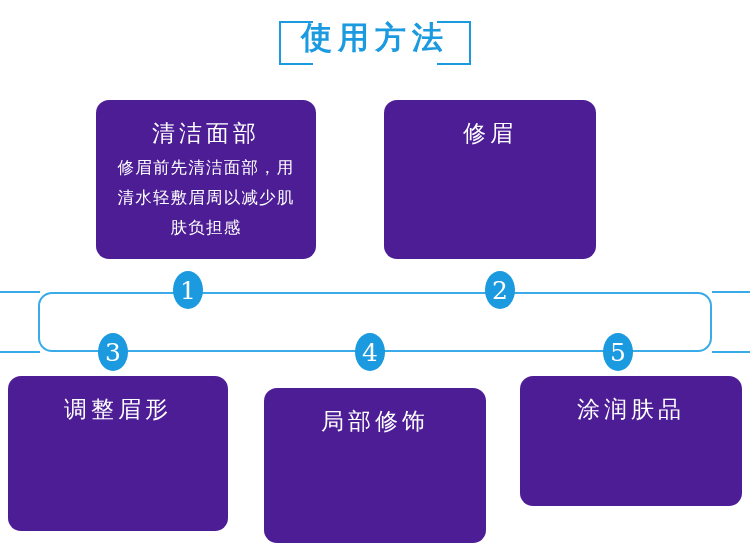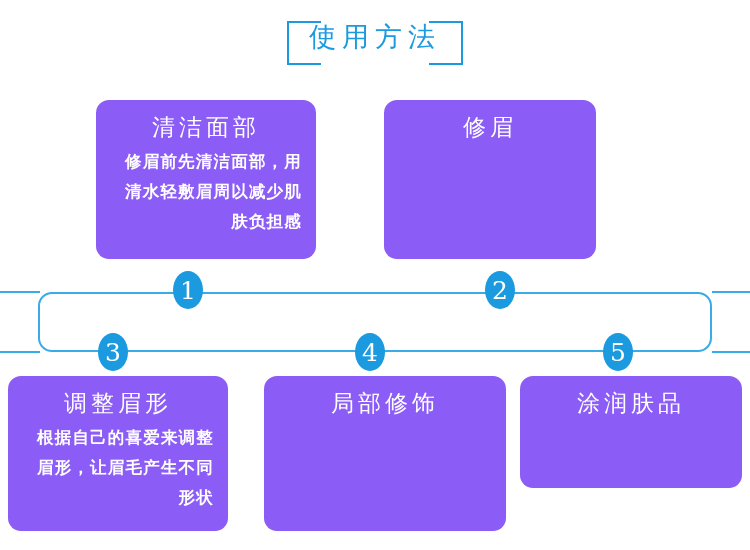--- a/index.html
+++ b/index.html
@@ -60,65 +60,64 @@
   }
   .bracket.right-b {
     right: 0;
     bottom: -2px;
     border-right: 2px solid #1b9ae0;
     border-bottom: 2px solid #1b9ae0;
   }
   #title-text {
     position: relative;
     z-index: 2;
-    font-size: 27px;
+    font-size: 31px;
     letter-spacing: 6px;
     color: #1b9ae0;
     font-family: "DejaVu Serif", "Liberation Serif", serif;
-    font-weight: normal;
+    font-weight: bold;
     white-space: nowrap;
     line-height: 44px;
   }
 
   
   .card {
     position: absolute;
-    background: #8b5cf6;
+    background: #4c1d95;
     border-radius: 13px;
     box-sizing: border-box;
-    padding: 10px 14px 10px 14px;
+    padding: 16px 14px 10px 14px;
     color: #ffffff;
     overflow: hidden;
   }
   .card-title {
     text-align: center;
     font-size: 23px;
     letter-spacing: 4px;
     line-height: 34px;
     color: #ffffff;
     font-family: "DejaVu Serif", "Liberation Serif", serif;
     margin-bottom: 3px;
     white-space: nowrap;
   }
   .card-body {
     font-size: 16.5px;
     line-height: 30px;
     letter-spacing: 1.2px;
     color: #ffffff;
     font-family: "DejaVu Serif", "Liberation Serif", serif;
-    text-align: right;
+    text-align: center;
     word-break: break-all;
-    font-weight: bold;
   }
 
   #card-1 { left: 96px;  top: 100px; width: 220px; height: 159px; }
   #card-2 { left: 384px; top: 100px; width: 212px; height: 159px; }
   #card-3 { left: 8px;   top: 376px; width: 220px; height: 155px; }
-  #card-4 { left: 264px; top: 376px; width: 242px; height: 155px; }
-  #card-5 { left: 520px; top: 376px; width: 222px; height: 112px; }
+  #card-4 { left: 264px; top: 388px; width: 222px; height: 155px; }
+  #card-5 { left: 520px; top: 376px; width: 222px; height: 130px; }
 
   
   #track {
     position: absolute;
     left: 38px;
     top: 292px;
     width: 674px;
     height: 60px;
     border: 2px solid #38abe8;
     border-radius: 14px;
@@ -182,21 +181,20 @@
     <div class="card-title">清洁面部</div>
     <div class="card-body">修眉前先清洁面部，用清水轻敷眉周以减少肌肤负担感</div>
   </div>
 
   <div class="card" id="card-2">
     <div class="card-title">修眉</div>
   </div>
 
   <div class="card" id="card-3">
     <div class="card-title">调整眉形</div>
-    <div class="card-body">根据自己的喜爱来调整眉形，让眉毛产生不同形状</div>
   </div>
 
   <div class="card" id="card-4">
     <div class="card-title">局部修饰</div>
   </div>
 
   <div class="card" id="card-5">
     <div class="card-title">涂润肤品</div>
   </div>
 

